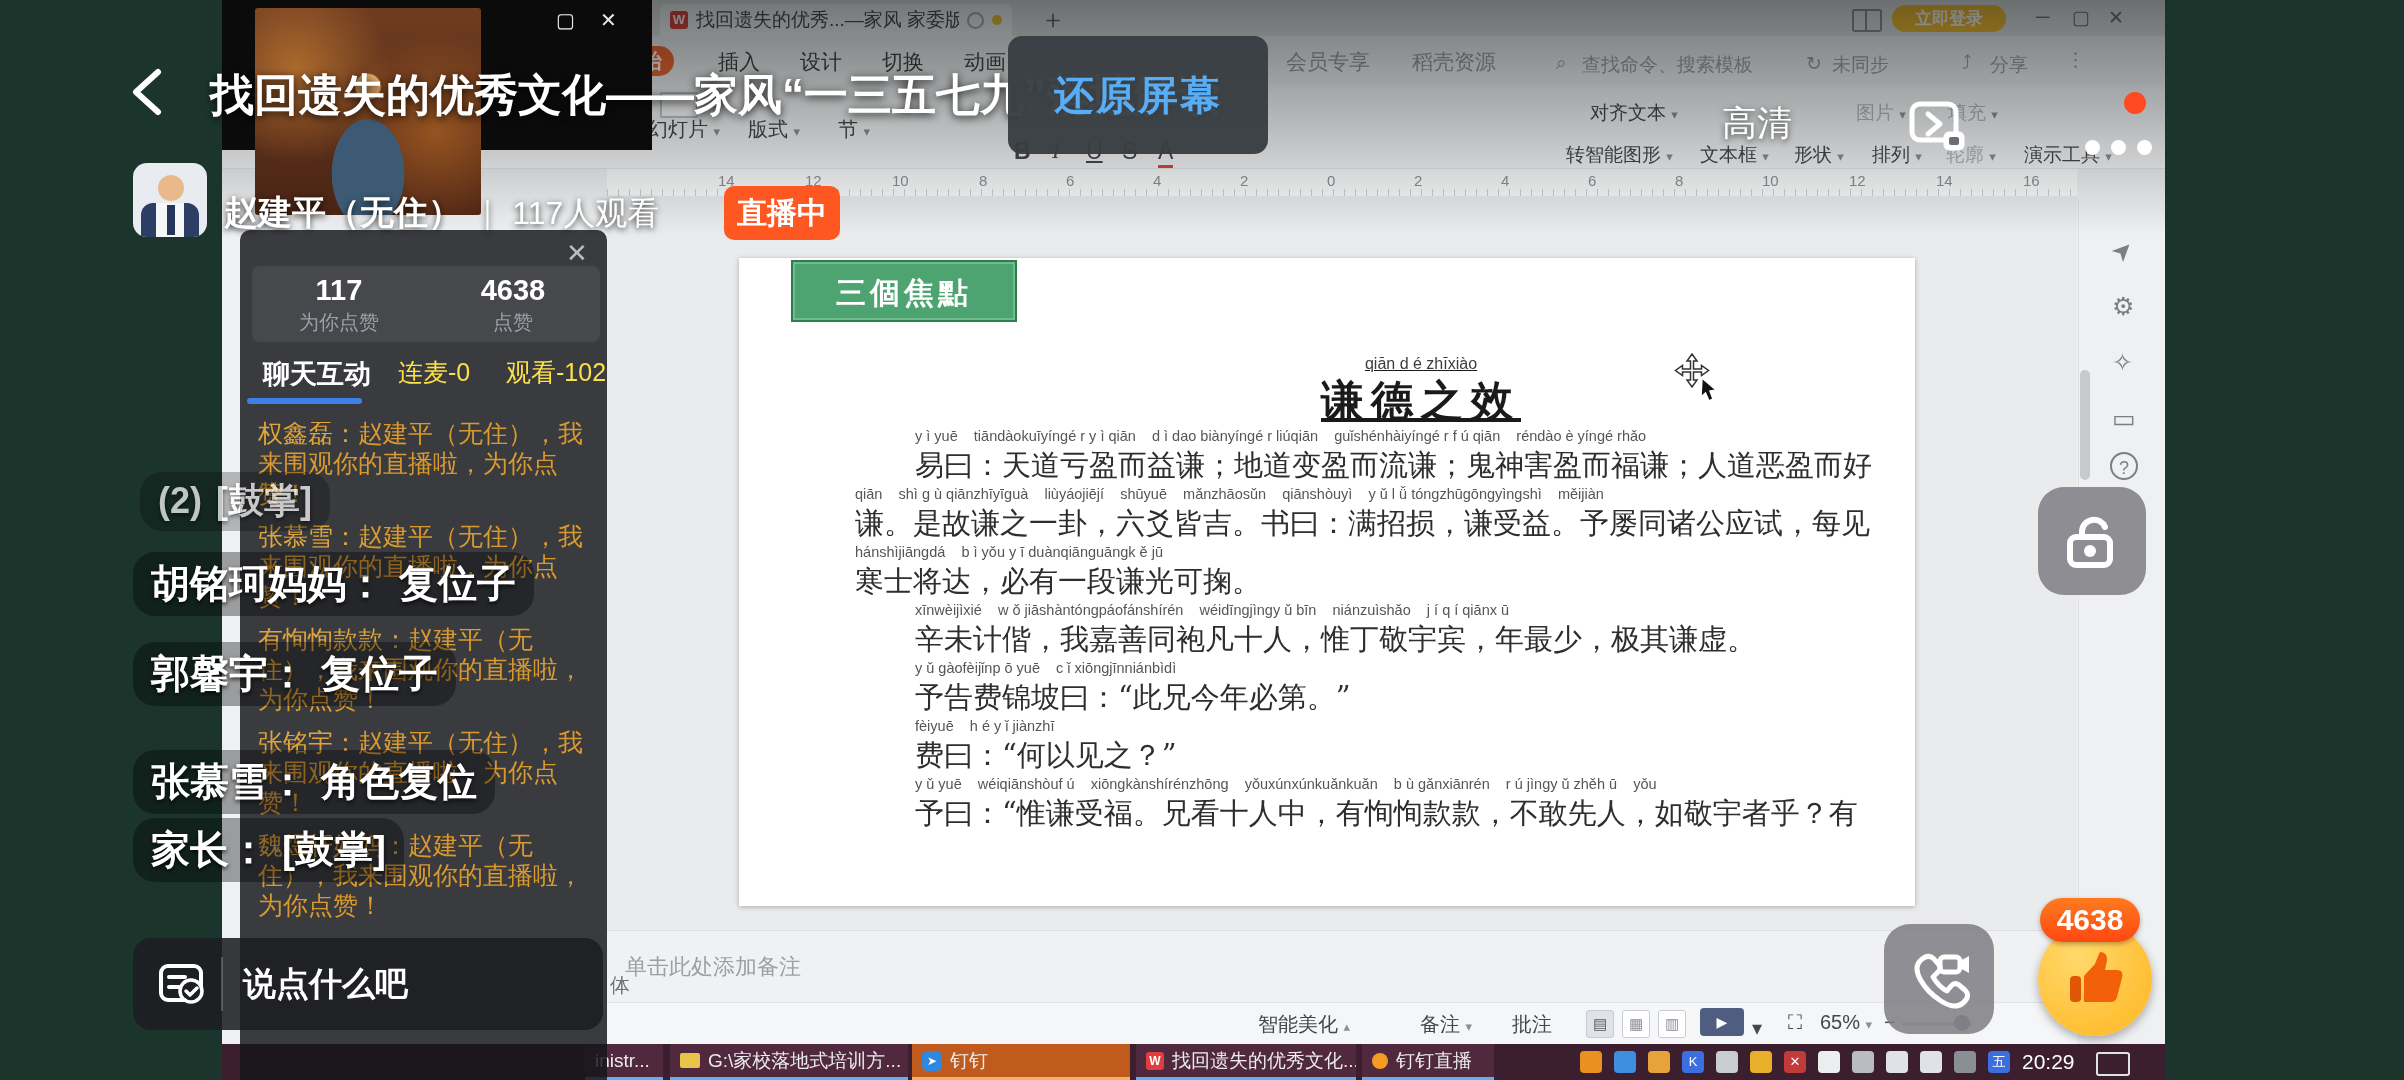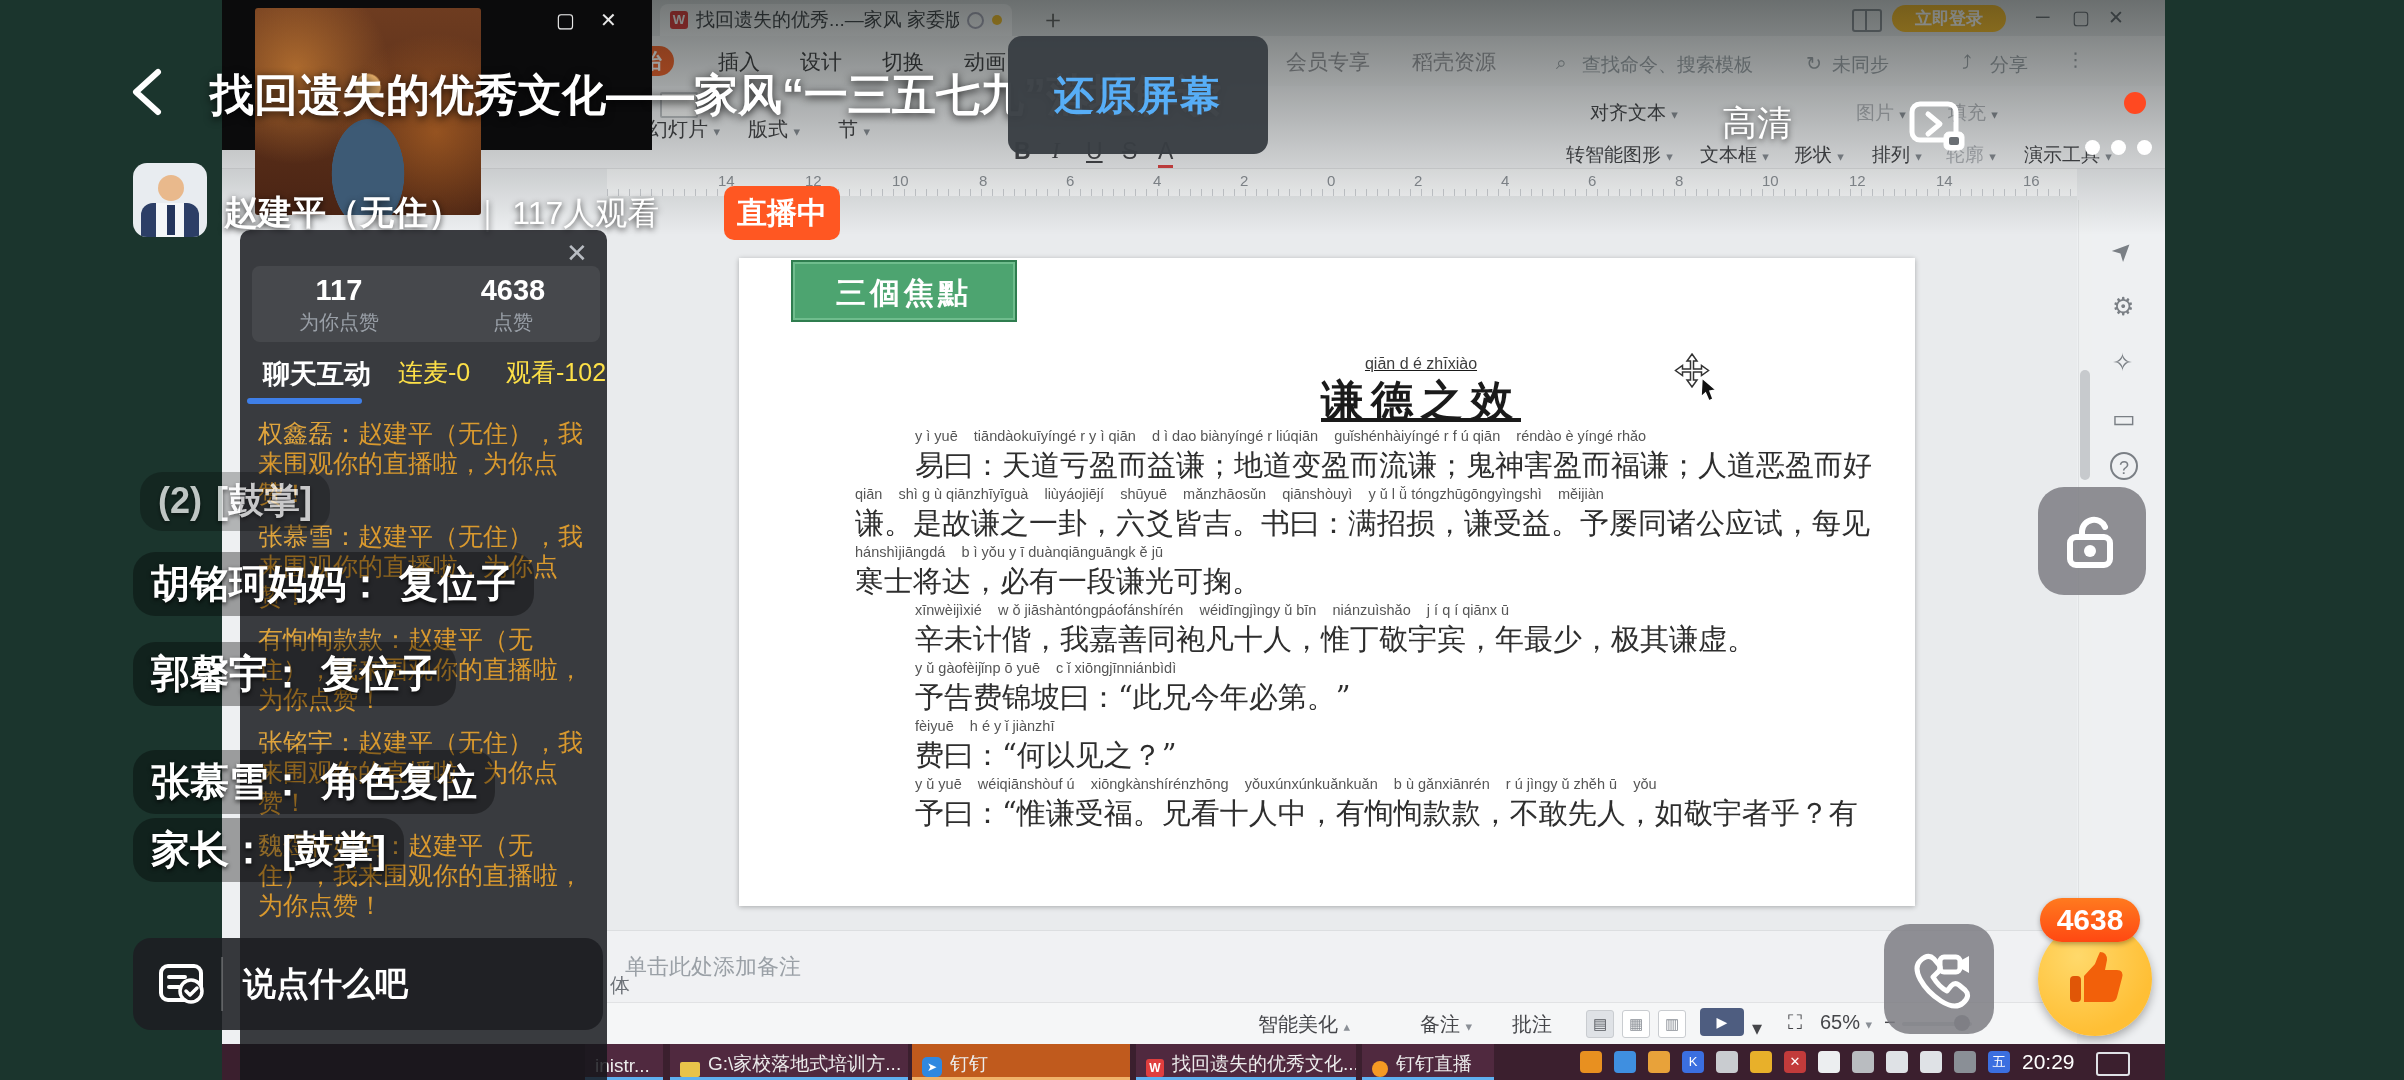--- a/index.html
+++ b/index.html
@@ -61,21 +61,21 @@
   .playbtn{left:1700px;top:1008px;width:44px;height:28px;background:#4e5d80;border-radius:4px;color:#fff;font-size:14px;text-align:center;line-height:28px;}
   .zslider{left:1902px;top:1022px;width:70px;height:4px;background:#c9ccd0;border-radius:2px;}
   .zknob{left:1954px;top:1015px;width:16px;height:16px;border-radius:50%;background:#8b9096;}
   .rsideicon{left:2112px;font-size:25px;color:#7a7f85;}
   .helpcircle{left:2110px;width:28px;height:28px;border:2px solid #7a7f85;border-radius:50%;color:#7a7f85;
               font-size:18px;text-align:center;line-height:28px;box-sizing:border-box;}
   .vscroll{left:2078px;top:200px;width:13px;height:800px;background:#eef0f1;border-left:1px solid #dfe1e3;}
   .vthumb{left:2080px;top:370px;width:10px;height:110px;background:#c7cacd;border-radius:5px;}
   
   .taskbar{left:222px;top:1044px;width:1943px;height:36px;background:#3b1f2e;}
-  .titem{top:1044px;height:33px;border-bottom:3px solid #5fb0f0;background:#50293f;display:flex;align-items:flex-end;
+  .titem{top:1044px;height:33px;border-bottom:3px solid #5fb0f0;background:#50293f;display:flex;align-items:center;
          gap:8px;padding:0 10px;box-sizing:content-box;color:#ececec;font-size:19px;white-space:nowrap;overflow:hidden;}
   .titem.active{background:#c05a1d;border-bottom-color:#f0b36a;}
   .folderic{width:20px;height:15px;background:#e8c34a;border-radius:2px;flex:none;}
   .dingic{width:20px;height:20px;background:#2f88e0;border-radius:5px;flex:none;color:#fff;font-size:12px;line-height:20px;text-align:center;}
   .wic{width:18px;height:18px;background:#e03e3e;border-radius:3px;flex:none;color:#fff;font-weight:bold;font-size:12px;line-height:18px;text-align:center;}
   .liveic{width:16px;height:16px;background:#f59a23;border-radius:50%;flex:none;}
   .tray{width:22px;height:22px;border-radius:4px;top:1051px;color:#fff;font-size:13px;text-align:center;line-height:22px;}
   .clock{left:2022px;top:1044px;height:36px;line-height:36px;color:#fff;font-size:21px;}
   .notifbox{left:2096px;top:1052px;width:30px;height:20px;border:2px solid #dfe2e6;border-radius:3px;}
   

